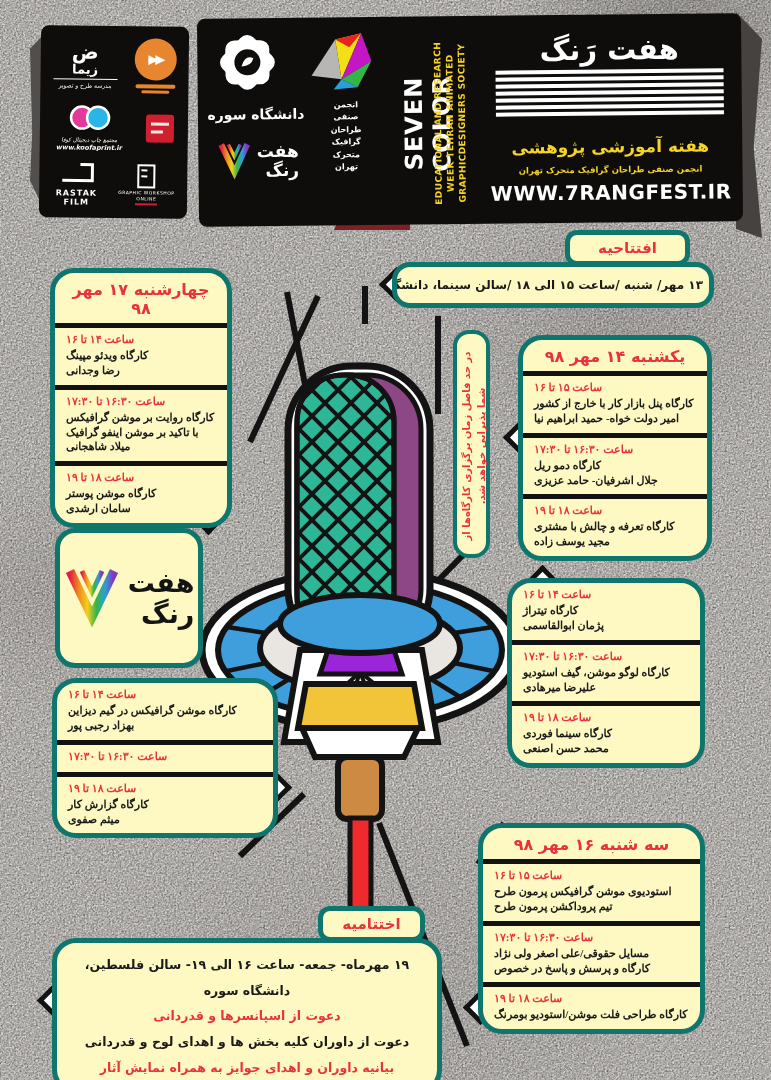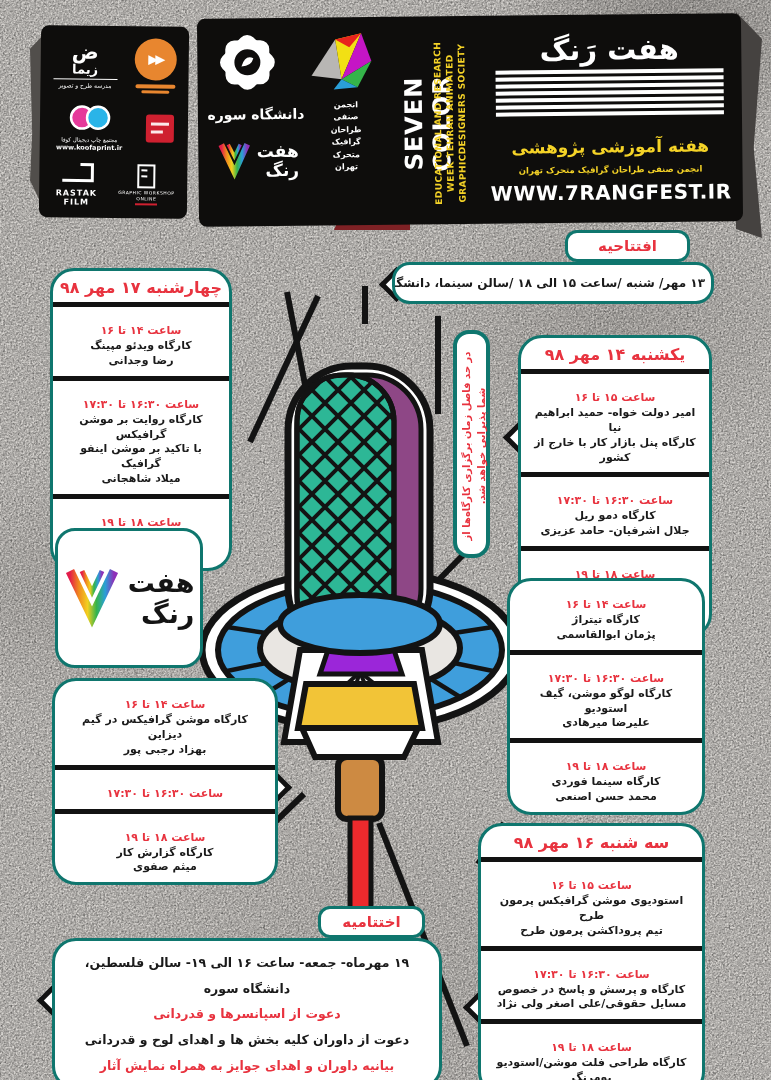--- a/index.html
+++ b/index.html
@@ -24,21 +24,21 @@
   .zima{text-align:center;width:64px;}
   .zima-mark{font-size:20px;font-weight:bold;line-height:1;}
   .zima-name{font-size:13px;font-weight:bold;border-bottom:1px solid #fff;padding-bottom:2px;text-align:center;}
   .zima-sub{font-size:6px;margin-top:2px;}
   .ff-wrap{text-align:center;}
   .ff-circle{width:42px;height:42px;border-radius:50%;background:#e8862f;display:flex;
              align-items:center;justify-content:center;margin:0 auto;}
   .ff-glyph{color:#fff;font-size:13px;letter-spacing:-3px;font-weight:bold;}
   .ff-bar1{width:40px;height:4px;background:#e8862f;border-radius:2px;margin:4px auto 2px;}
   .ff-bar2{width:28px;height:3px;background:#e8862f;border-radius:2px;margin:0 auto;}
-  .koofa{text-align:center;width:70px;}
+  .koofa{text-align:center;width:70px;font-style:italic;}
   .koofa-sub{font-size:5.5px;margin-top:1px;}
   .koofa-url{font-size:6.5px;font-weight:bold;margin-top:1px;}
   .redsq{width:28px;height:28px;background:#cf2030;border-radius:3px;position:relative;}
   .redsq i{position:absolute;left:5px;top:8px;width:18px;height:3px;background:#fff;opacity:.9;}
   .redsq i+i{top:16px;width:12px;}
   .rastak{text-align:center;font-size:8px;font-weight:bold;letter-spacing:1px;}
   .gwo{text-align:center;}
   .gwo-film{width:14px;height:20px;border:2px solid #fff;margin:0 auto 2px;position:relative;}
   .gwo-film i{position:absolute;left:2px;top:3px;width:6px;height:2px;background:#fff;}
   .gwo-film i+i{top:9px;}
@@ -57,27 +57,27 @@
             font-weight:bold;text-align:center;line-height:1.35;letter-spacing:.4px;}
   .fa-logo{left:296px;top:18px;width:232px;text-align:center;}
   .fa-logo-word{color:#fff;font-size:29px;font-weight:bold;direction:rtl;}
   .stripe{height:4px;background:#fff;margin:3px 2px 0;}
   .fa-sub{left:296px;top:122px;width:232px;text-align:center;color:#f5d327;font-size:17px;font-weight:bold;direction:rtl;}
   .fa-assoc{left:296px;top:150px;width:232px;text-align:center;color:#f5d327;font-size:8.5px;font-weight:bold;direction:rtl;}
   .website{left:292px;top:166px;width:240px;text-align:center;color:#fff;font-size:20px;font-weight:bold;letter-spacing:.5px;}
   
   .art{position:absolute;left:0;top:0;z-index:4;}
   
-  .bubble{position:absolute;background:#ffffff;border:3px solid #0f766e;border-radius:24px;
+  .bubble{position:absolute;background:#fef9c3;border:5px solid #0f766e;border-radius:24px;
           z-index:6;box-sizing:border-box;}
   .tail{position:absolute;width:20px;height:20px;background:#fff;border-left:5px solid #121212;
         border-bottom:5px solid #121212;z-index:5;}
   .day-title{color:#e8333f;font-size:16px;font-weight:bold;text-align:center;
              padding:7px 6px 5px;border-bottom:5px solid #121212;direction:rtl;}
-  .sess{padding:17px 11px 7px;border-bottom:5px solid #121212;direction:rtl;text-align:center;}
+  .sess{padding:5px 11px 7px;border-bottom:5px solid #121212;direction:rtl;text-align:left;font-family:Liberation Serif, serif;}
   .sess:last-child{border-bottom:none;}
   .time{color:#e8333f;font-size:11px;font-weight:bold;margin-bottom:2px;}
   .wl{color:#1a1a1a;font-size:11px;font-weight:bold;line-height:1.35;}
   .mini-title{color:#e8333f;font-size:15px;font-weight:bold;text-align:center;padding:4px 6px;direction:rtl;}
   .open-body{font-size:12px;font-weight:bold;color:#1a1a1a;text-align:center;direction:rtl;
              padding:11px 6px;white-space:nowrap;overflow:hidden;border-radius:18px;}
   .note-inner{color:#e8333f;font-size:10px;font-weight:bold;text-align:center;direction:rtl;line-height:1.5;}
   .close-body{padding:9px 16px;direction:rtl;text-align:center;}
   .cl{font-size:12.5px;font-weight:bold;line-height:2.05;color:#1a1a1a;}
   .cl.red{color:#e8333f;}
@@ -273,22 +273,22 @@
 </div>
 <div class="bubble open-body" style="left:392px;top:262px;width:322px;">۱۳ مهر/ شنبه /ساعت ۱۵ الی ۱۸ /سالن سینما، دانشگاه سوره</div>
 
 <div class="bubble" style="left:453px;top:330px;width:37px;height:228px;border-width:4px;border-radius:16px;"></div>
 <div class="abs rot note-inner" style="left:459px;top:552px;width:212px;height:32px;z-index:7;">در حد فاصل زمان برگزاری کارگاه‌ها از شما پذیرایی خواهد شد.</div>
 
 <div class="bubble" style="left:518px;top:335px;width:194px;">
   <div class="day-title">یکشنبه ۱۴ مهر ۹۸</div>
   <div class="sess">
     <div class="time">ساعت ۱۵ تا ۱۶</div>
+    <div class="wl">کارگاه پنل بازار کار با خارج از کشور</div>
     <div class="wl">امیر دولت خواه- حمید ابراهیم نیا</div>
-    <div class="wl">کارگاه پنل بازار کار با خارج از کشور</div>
   </div>
   <div class="sess">
     <div class="time">ساعت ۱۶:۳۰ تا ۱۷:۳۰</div>
     <div class="wl">کارگاه دمو ریل</div>
     <div class="wl">جلال اشرفیان- حامد عزیزی</div>
   </div>
   <div class="sess">
     <div class="time">ساعت ۱۸ تا ۱۹</div>
     <div class="wl">کارگاه تعرفه و چالش با مشتری</div>
     <div class="wl">مجید یوسف زاده</div>
@@ -315,22 +315,22 @@
 
 <div class="bubble" style="left:478px;top:823px;width:227px;">
   <div class="day-title">سه شنبه ۱۶ مهر ۹۸</div>
   <div class="sess">
     <div class="time">ساعت ۱۵ تا ۱۶</div>
     <div class="wl">استودیوی موشن گرافیکس پرمون طرح</div>
     <div class="wl">تیم پروداکشن پرمون طرح</div>
   </div>
   <div class="sess">
     <div class="time">ساعت ۱۶:۳۰ تا ۱۷:۳۰</div>
+    <div class="wl">مسایل حقوقی/علی اصغر ولی نژاد</div>
     <div class="wl">کارگاه و پرسش و پاسخ در خصوص</div>
-    <div class="wl">مسایل حقوقی/علی اصغر ولی نژاد</div>
   </div>
   <div class="sess">
     <div class="time">ساعت ۱۸ تا ۱۹</div>
     <div class="wl">کارگاه طراحی فلت موشن/استودیو بومرنگ</div>
 
   </div>
 </div>
 
 <div class="bubble" style="left:50px;top:268px;width:182px;">
   <div class="day-title">چهارشنبه ۱۷ مهر ۹۸</div>

